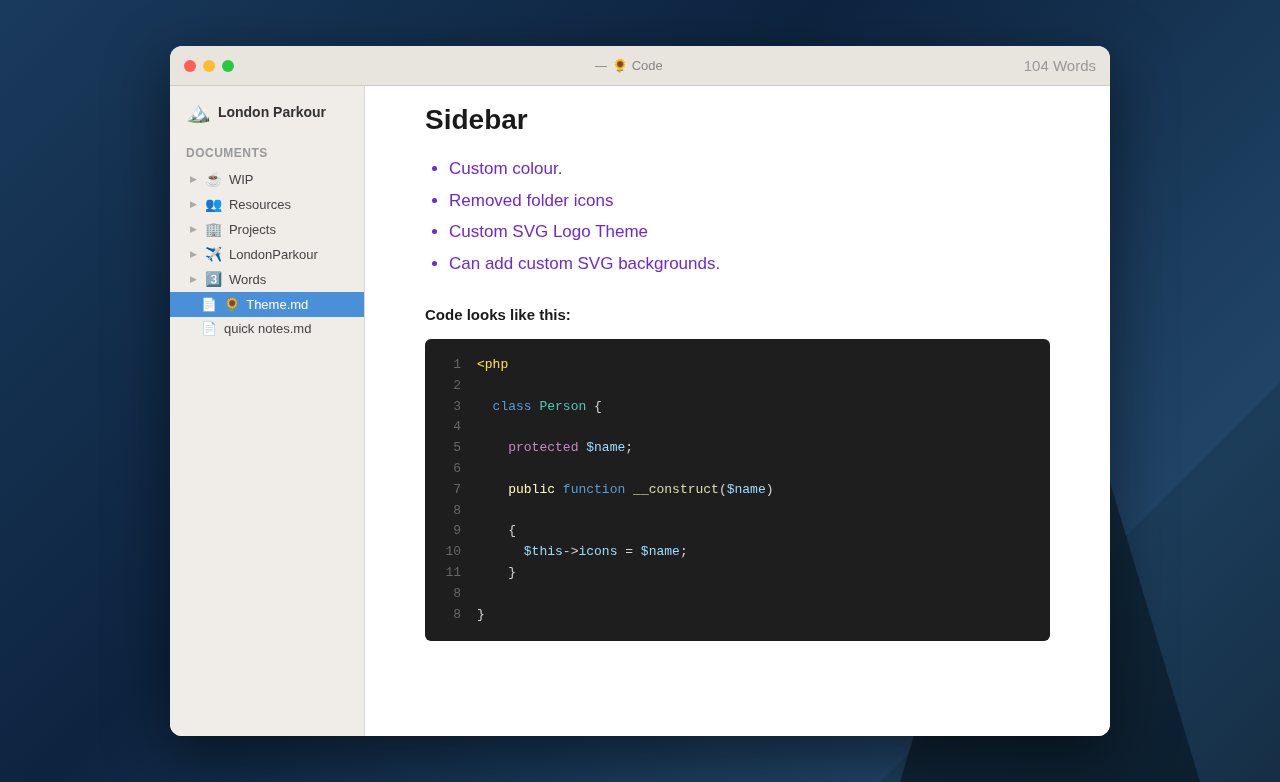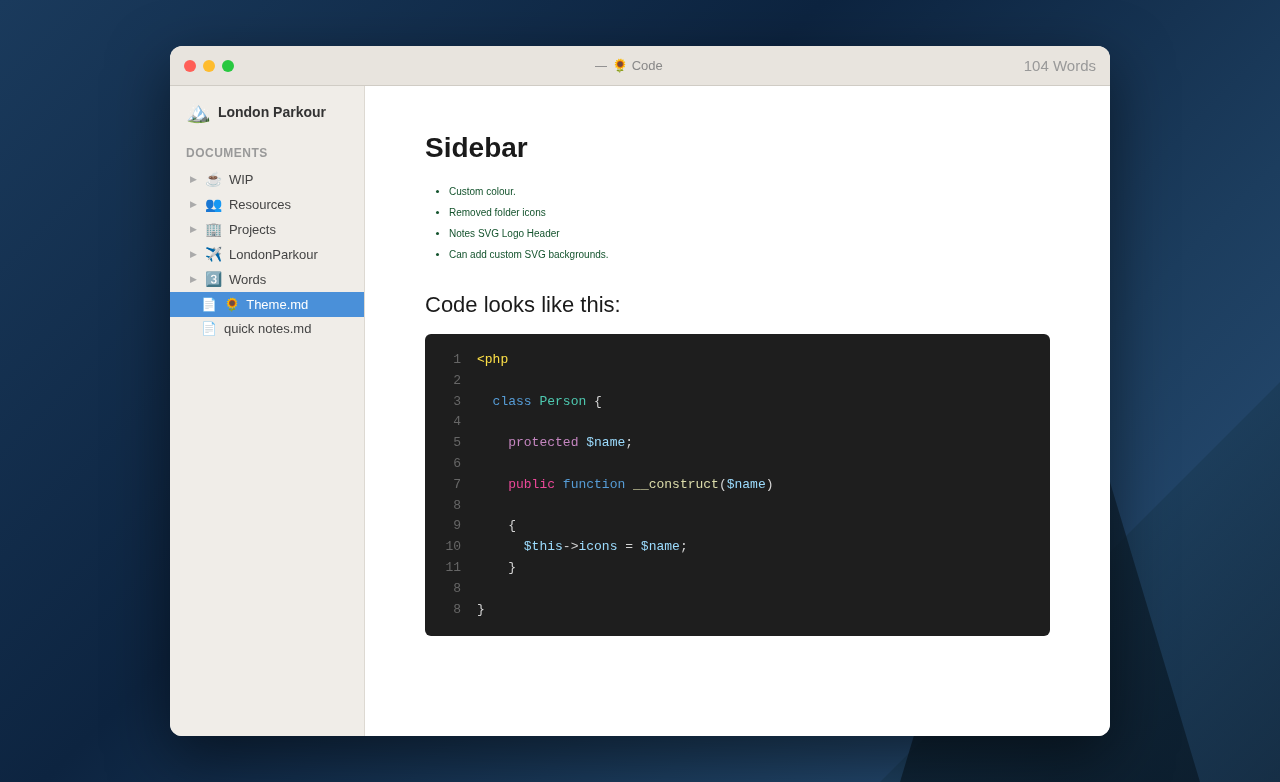--- a/index.html
+++ b/index.html
@@ -198,46 +198,46 @@
       font-size: 13px;
       width: 18px;
       text-align: center;
     }
 
     
     .editor {
       flex: 1;
       background: white;
       overflow-y: auto;
-      padding: 46px 60px;
+      padding: 18px 60px;
     }
 
     .doc-title {
       font-size: 28px;
       font-weight: 700;
       color: #1a1a1a;
       margin-bottom: 20px;
     }
 
     .doc-list {
       list-style: disc;
       padding-left: 24px;
       margin-bottom: 30px;
     }
 
     .doc-list li {
-      font-size: 10px;
-      color: #14532d;
+      font-size: 17px;
+      color: #6d28d9;
       margin-bottom: 6px;
       line-height: 1.5;
     }
 
     .doc-subtitle {
-      font-size: 22px;
-      font-weight: 400;
+      font-size: 15px;
+      font-weight: 700;
       color: #1a1a1a;
       margin-bottom: 16px;
     }
 
     
     .code-block {
       background: #1e1e1e;
       border-radius: 6px;
       padding: 16px;
       font-family: 'Courier New', Courier, monospace;
@@ -263,21 +263,21 @@
       color: #d4d4d4;
       white-space: pre;
     }
 
     .kw-php { color: #fde047; }
     .kw-class { color: #569cd6; }
     .kw-name { color: #4ec9b0; }
     .kw-brace { color: #d4d4d4; }
     .kw-protected { color: #c586c0; }
     .kw-var { color: #9cdcfe; }
-    .kw-public { color: #ec4899; }
+    .kw-public { color: #fef9c3; }
     .kw-function { color: #569cd6; }
     .kw-func-name { color: #dcdcaa; }
     .kw-param { color: #9cdcfe; }
     .kw-this { color: #9cdcfe; }
     .kw-prop { color: #9cdcfe; }
   </style>
 </head>
 <body>
 
 <div class="window">
@@ -348,21 +348,21 @@
 
     </div>
 
     <div class="editor">
 
       <h1 class="doc-title">Sidebar</h1>
 
       <ul class="doc-list">
         <li>Custom colour.</li>
         <li>Removed folder icons</li>
-        <li>Notes SVG Logo Header</li>
+        <li>Custom SVG Logo Theme</li>
         <li>Can add custom SVG backgrounds.</li>
       </ul>
 
       <h2 class="doc-subtitle">Code looks like this:</h2>
 
       <div class="code-block">
         <div class="code-line">
           <span class="line-num">1</span>
           <span class="line-code"><span class="kw-php">&lt;php</span></span>
         </div>

